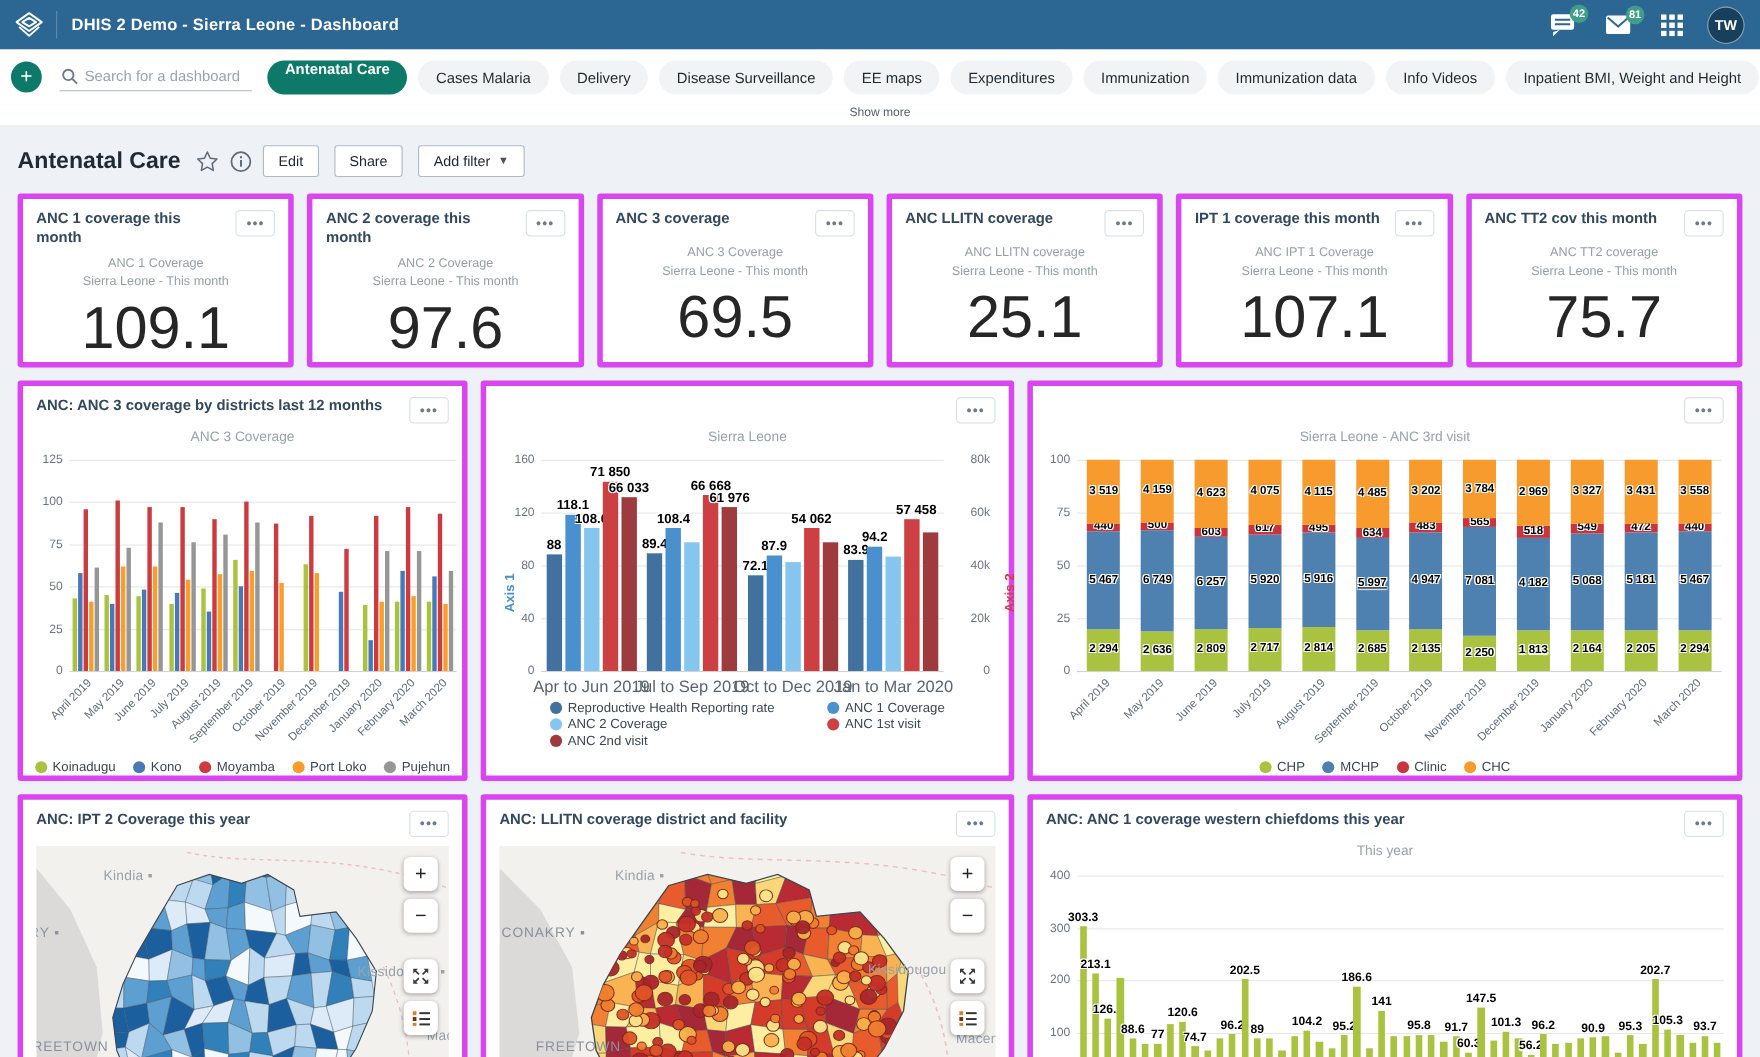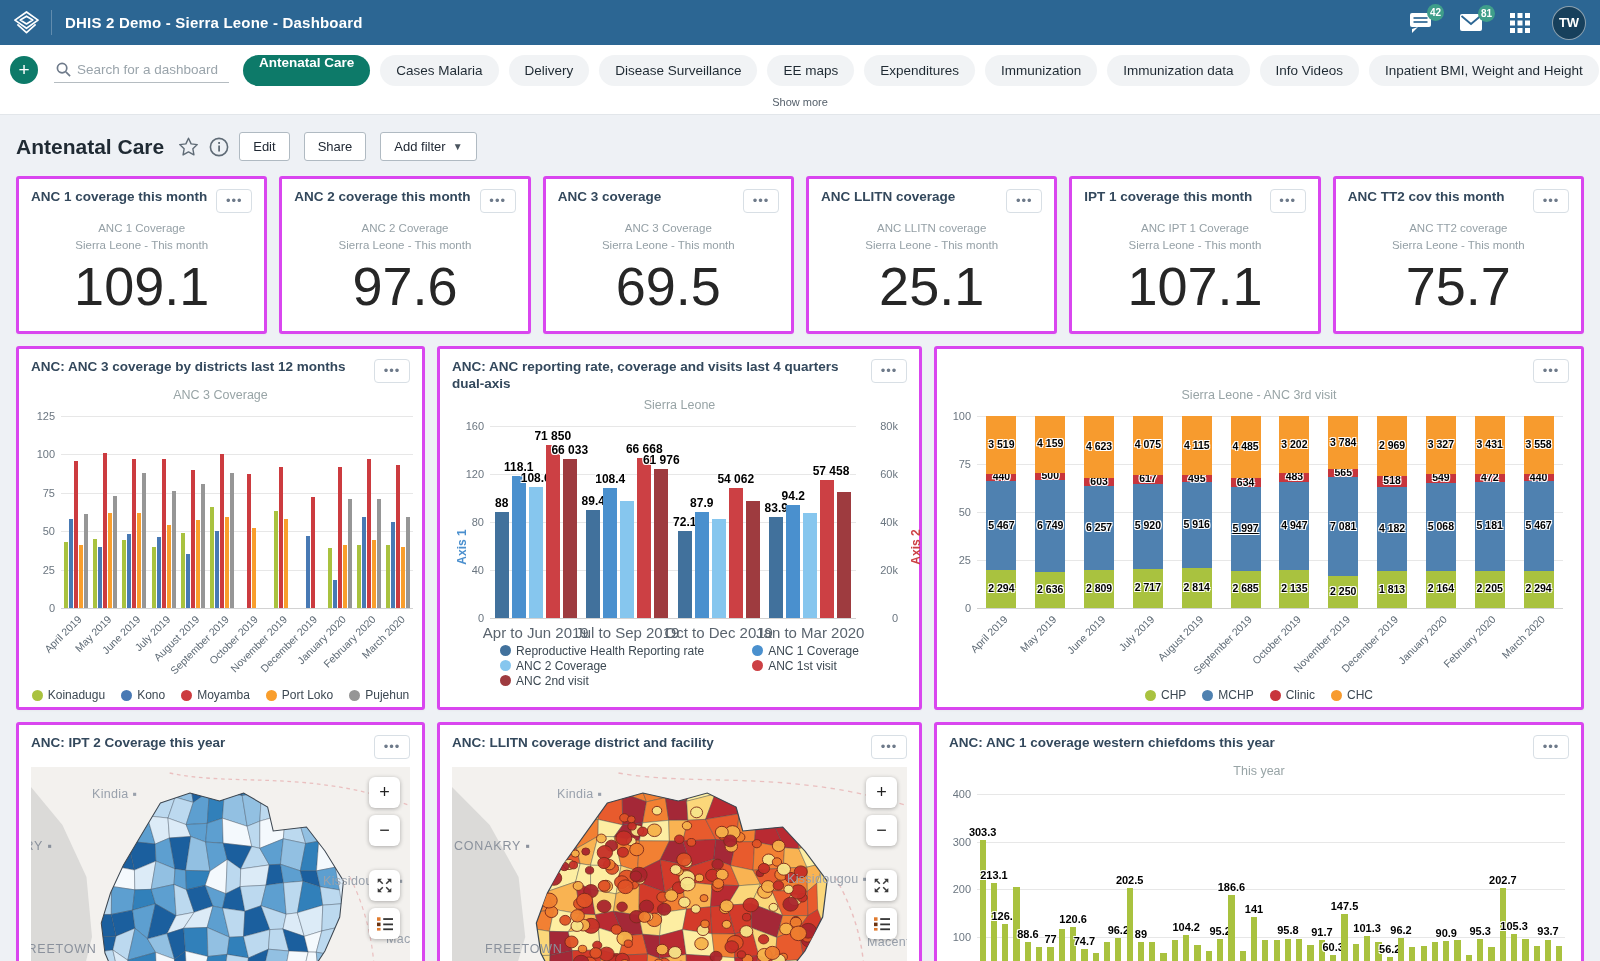--- a/index.html
+++ b/index.html
@@ -35,21 +35,21 @@
   .content { padding:13px 16px; }
   .titlerow { display:flex; align-items:center; margin:4px 0 15px; }
   .titlerow h1 { font-size:21px; color:#1f2a33; margin-right:14px; }
   .ticon { color:#5f6b76; margin-right:10px; cursor:pointer; display:flex; }
   .btn { background:#fff; border:1px solid #b0bac2; border-radius:3px; padding:6px 13px; font-size:13px; color:#212934;
     cursor:pointer; margin-right:14px; display:flex; align-items:center; gap:7px; font-family:inherit; }
   .caret { font-size:10px; color:#4a545e; }
 
   .row1 { display:grid; grid-template-columns:repeat(6,1fr); gap:12px; margin-bottom:12px; }
   .row2, .row3 { display:grid; grid-template-columns:409px 485px 650px; gap:12px; margin-bottom:12px; }
-  .card { background:#fff; border:3px solid #d946ef; border-radius:3px; position:relative; box-shadow:0 1px 2px rgba(0,0,0,.03); }
+  .card { background:#fff; border:5px solid #d946ef; border-radius:3px; position:relative; box-shadow:0 1px 2px rgba(0,0,0,.03); }
   .chead { display:flex; align-items:flex-start; padding:10px 12px 0; }
   .ctitle { font-size:13.5px; font-weight:bold; color:#33485c; line-height:1.25; padding-right:8px; }
   .more { margin-left:auto; flex:none; width:36px; height:24px; border:1px solid #d8dfe5; border-radius:4px; background:#fff;
     color:#6e7a8a; font-size:13px; line-height:20px; cursor:pointer; letter-spacing:1px; }
   .ncard { height:158px; }
   .nsub { text-align:center; font-size:11.5px; color:#95a0a6; margin-top:7px; line-height:1.45; }
   .nval { text-align:center; font-size:54px; font-weight:300; color:#262626; margin-top:2px; }
 
   .chart-card { height:364px; }
   .map-card  { height:330px; }
@@ -356,21 +356,20 @@
             </div>
             <div class="litem">
               <div class="ldot" style="background: rgb(150, 150, 150);"></div>
               <div>Pujehun</div>
             </div>
           </div>
         </div>
     </div>
     <div class="card chart-card">
       <div class="chead">
-        <div class="ctitle">ANC: ANC reporting rate, coverage and visits last 4 quarters dual-axis</div>
         <button class="more">•••</button>
       </div>
       <div class="csub">Sierra Leone</div>
       <div id="c-dual">
           <div style="margin: 14px 0px 0px 50px; position: relative;">
             <div class="plot" style="height: 192px; width: 366px;">
               <div class="gridline zero" style="top: 192px;"></div>
               <div class="ytick" style="top: 186px; left: -40px;">0</div>
               <div class="gridline" style="top: 144px;"></div>
               <div class="ytick" style="top: 138px; left: -40px;">40</div>

